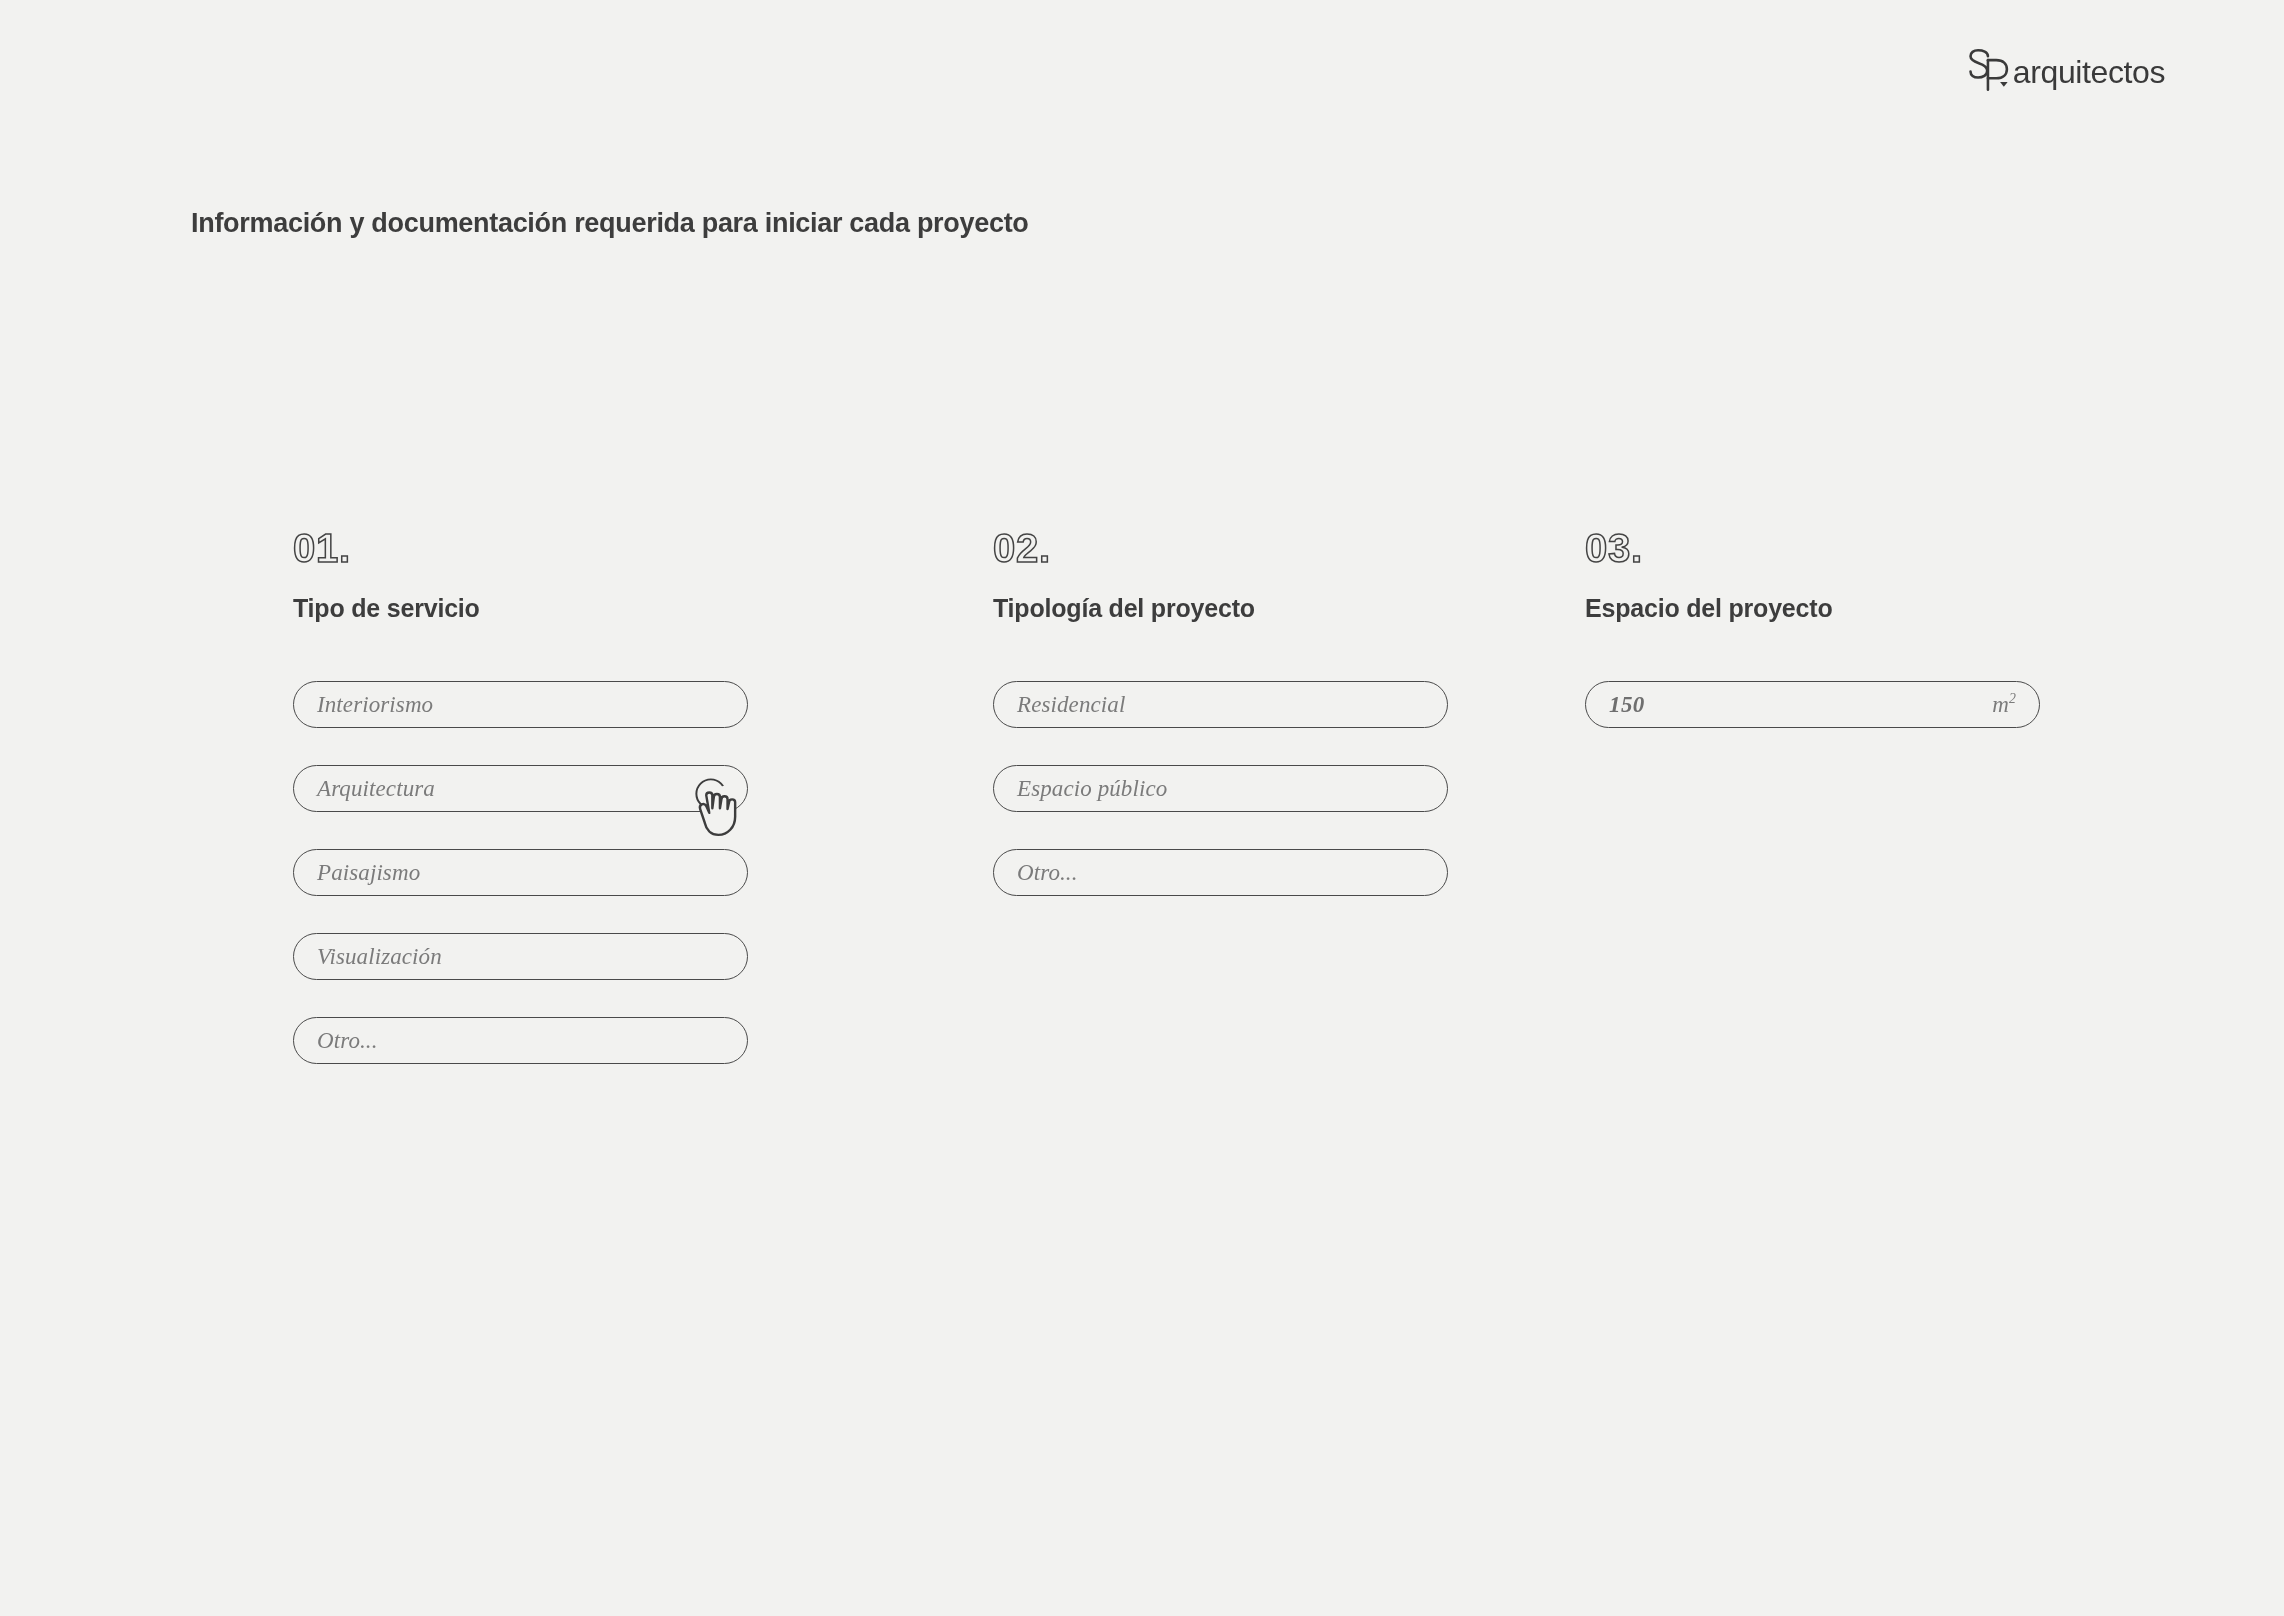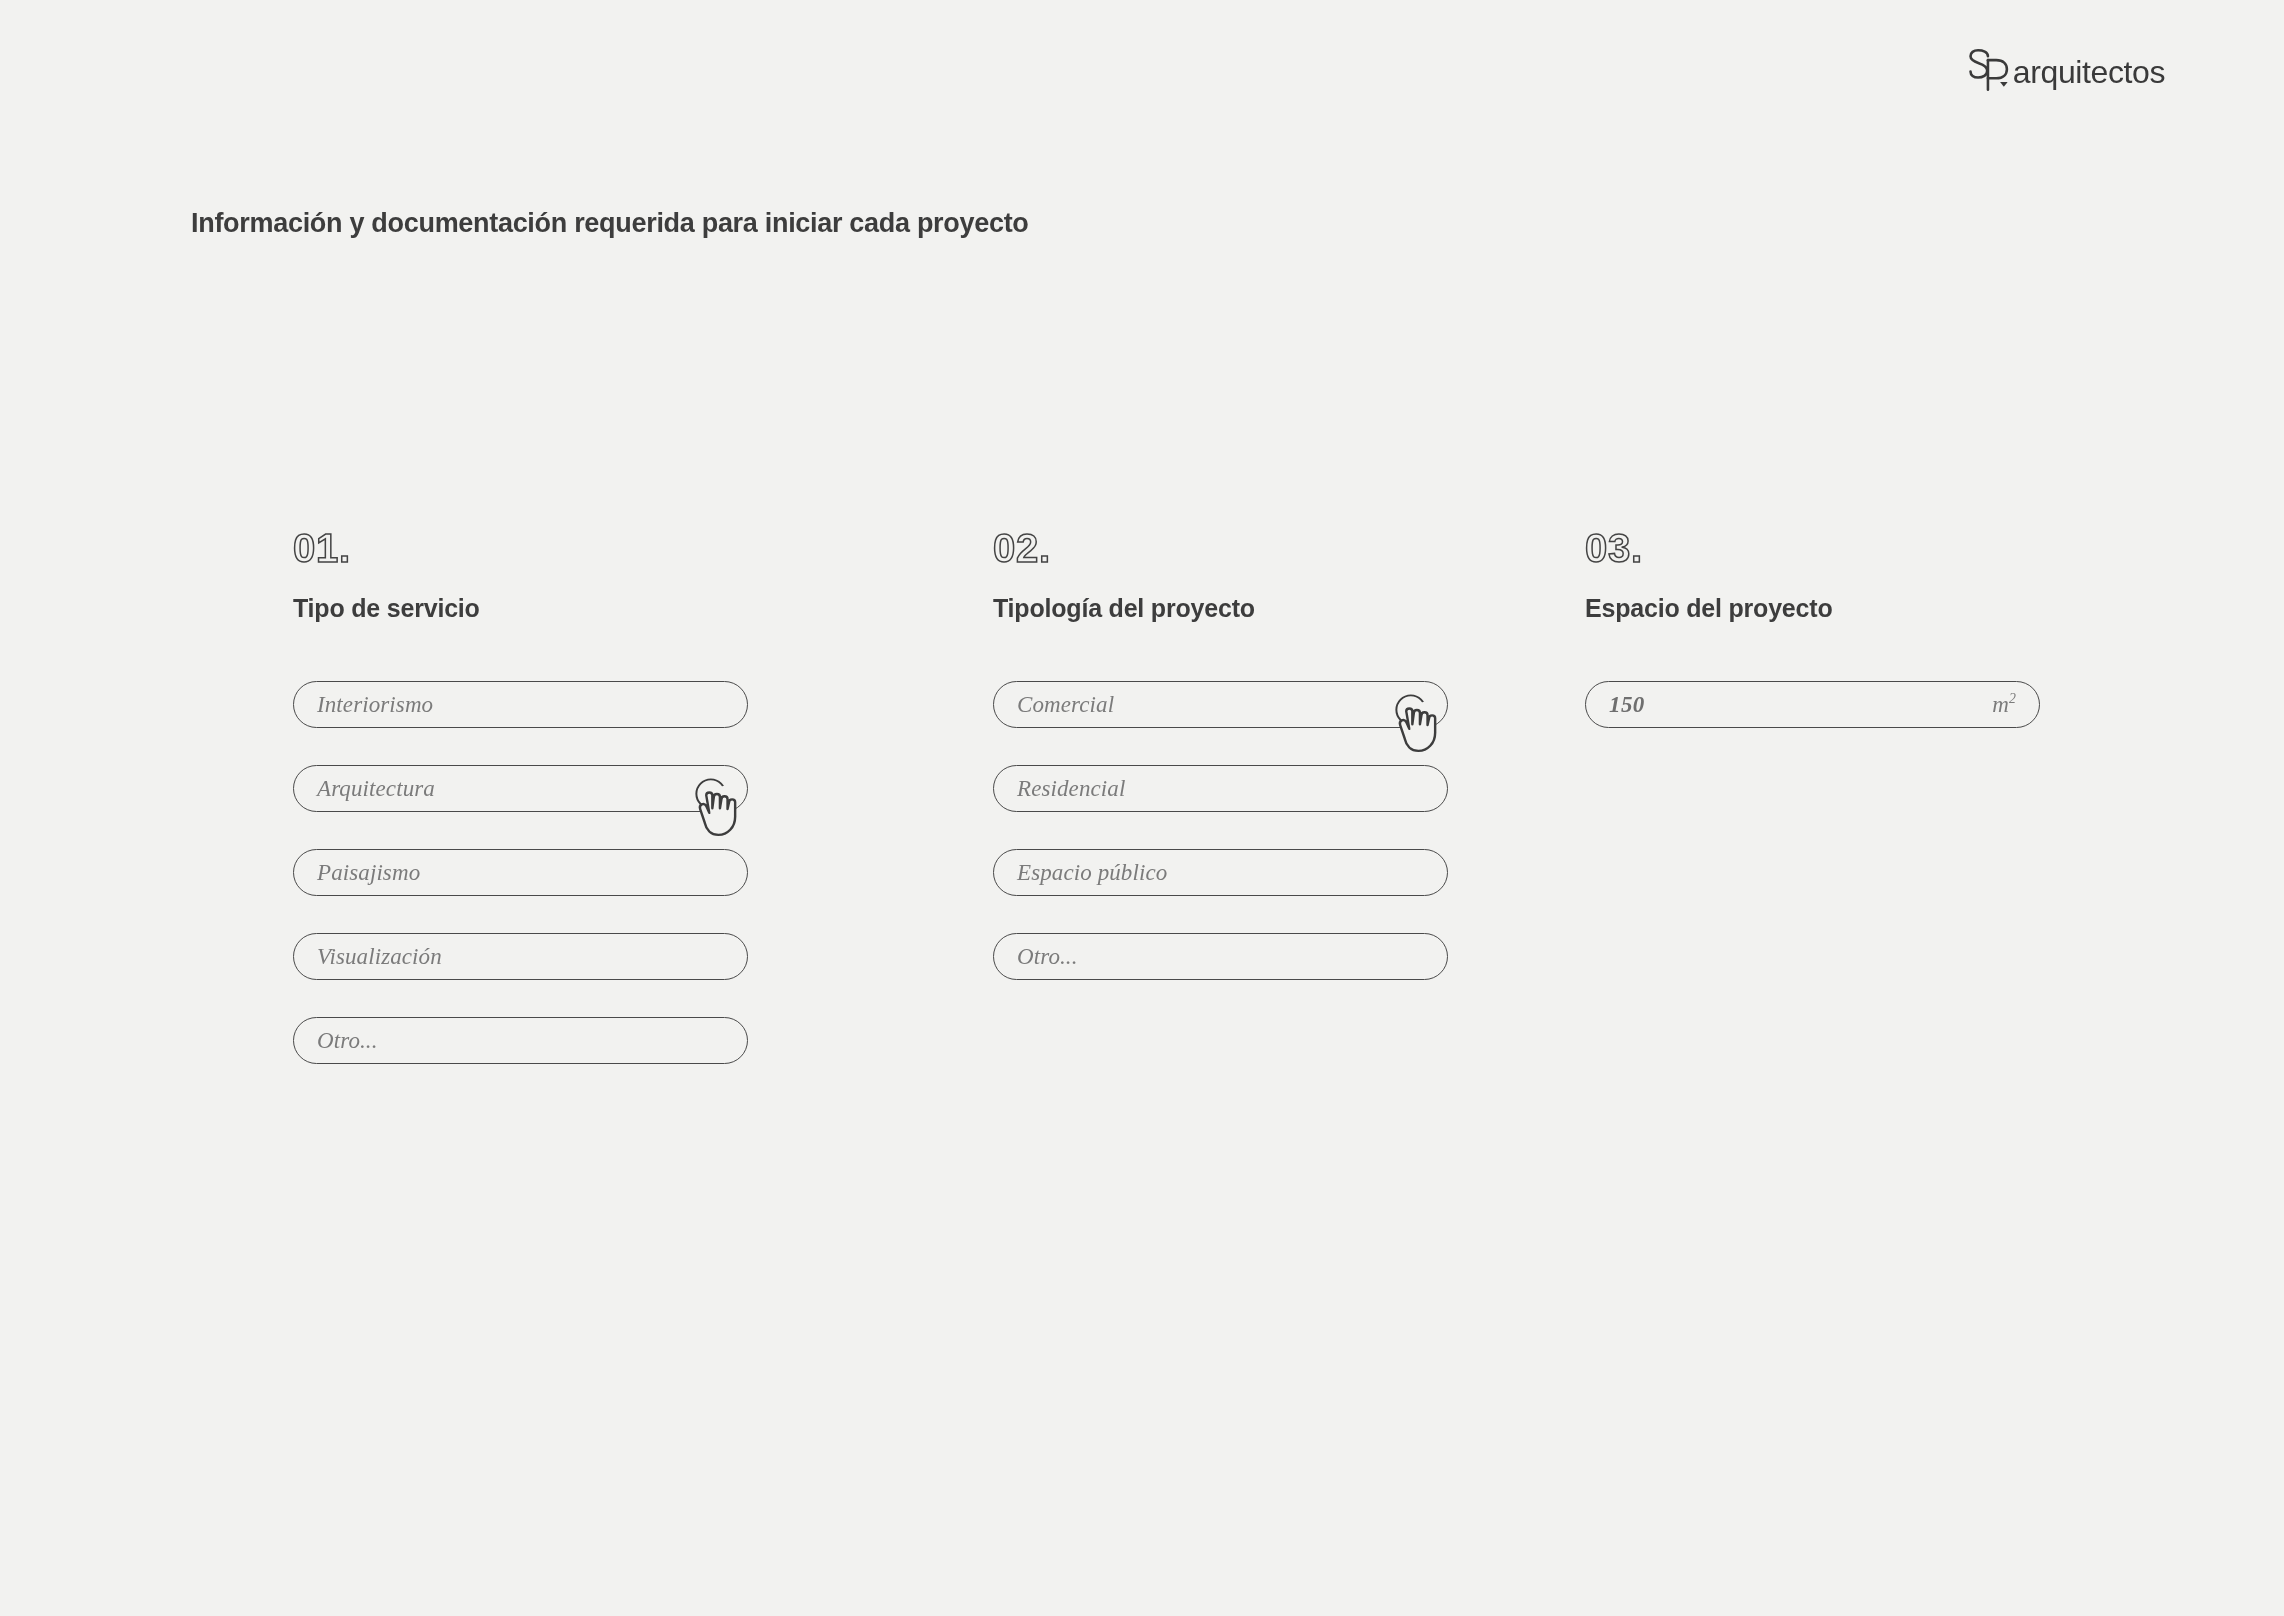--- a/index.html
+++ b/index.html
@@ -183,36 +183,20 @@
         </div>
 
       </div>
     </section>
 
     <section class="col col-2">
       <div class="col-number">02.</div>
       <h2 class="col-heading">Tipología del proyecto</h2>
       <div class="pill-list">
 
-        <div class="pill">
-          <span class="pill-label">Comercial</span>
-          <span class="cursor-ico">
-            <svg viewBox="0 0 96 92" xmlns="http://www.w3.org/2000/svg">
-              <circle cx="30" cy="30" r="19" fill="none" stroke="#3d3d3d" stroke-width="2.6"></circle>
-              <path d="M28 26 L28 54 M38 21 L38 50 M48 24 L48 50 M58 33 L58 52" fill="none" stroke="#f2f2f0" stroke-width="9" stroke-linecap="round"></path>
-              <path d="M24 32 C24 27, 32 27, 32 32 L32 49
-                       L34 34 C34 29, 42 29, 42 34 L42 49
-                       L44 37 C44 32, 52 32, 52 37 L52 50
-                       L54 41 C54 36, 62 36, 62 41 L62 60
-                       C62 74, 52 84, 40 84
-                       C30 84, 24 77, 22 68
-                       L16 50 C14 44, 21 41, 24 46 L28 55 Z" fill="#f2f2f0" stroke="#3d3d3d" stroke-width="3.2" stroke-linejoin="round"></path>
-            </svg>
-          </span>
-        </div>
 
         <div class="pill">
           <span class="pill-label">Residencial</span>
         </div>
 
         <div class="pill">
           <span class="pill-label">Espacio público</span>
         </div>
 
         <div class="pill">

